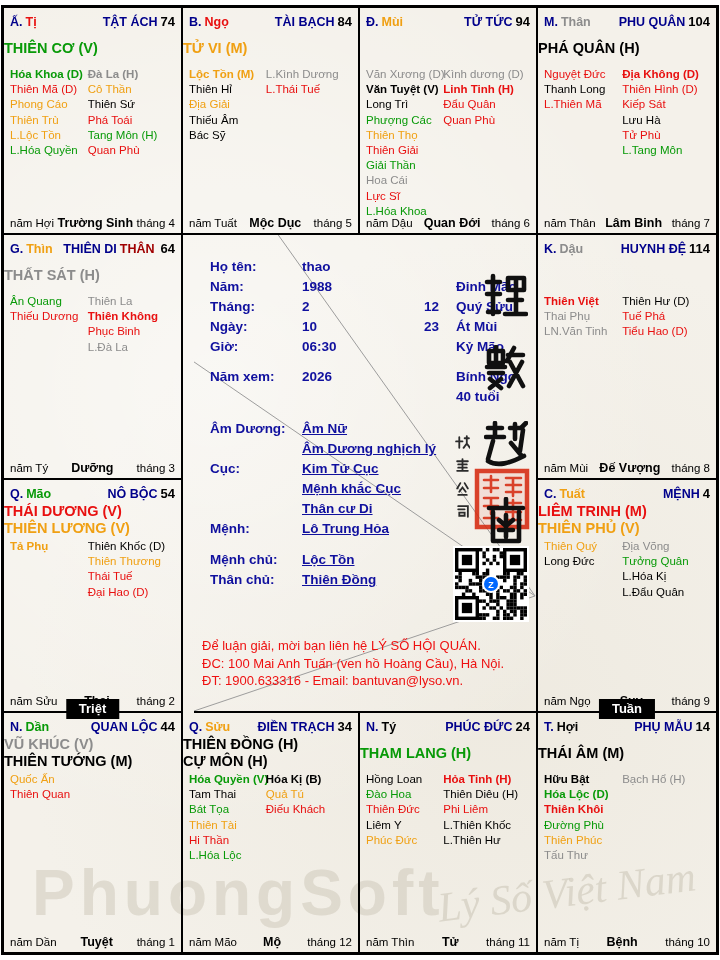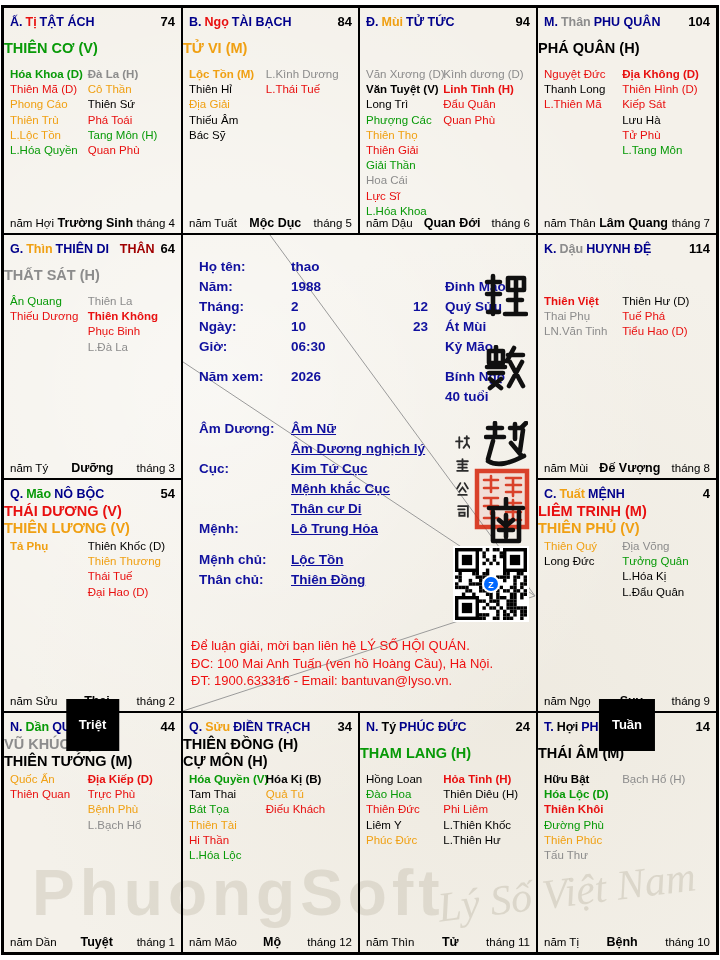--- a/index.html
+++ b/index.html
@@ -9,38 +9,38 @@
          background-image:radial-gradient(circle at 30% 40%, rgba(255,255,255,.5), rgba(0,0,0,0) 60%),
                           radial-gradient(circle at 70% 75%, rgba(230,224,210,.4), rgba(0,0,0,0) 55%);
          display:grid;grid-template-columns:179px 177px 178px 178px;
          grid-template-rows:227px 245px 233px 239px;
          grid-template-areas:"a b c d" "e m m f" "g m m h" "i j k l";}
   .cell{position:relative;border-right:2px solid #000;border-bottom:2px solid #000;overflow:visible;z-index:1;}
   .cell.lastcol{border-right:none;}
   .cell.lastrow{border-bottom:none;}
   .hdr{display:flex;align-items:baseline;gap:3px;padding:6px 6px 0 6px;font-size:12.5px;font-weight:bold;white-space:nowrap;}
   .stem{color:#00008b;}
-  .pname{flex:1;text-align:left;color:#00008b;}
+  .pname{flex:1;text-align:right;color:#00008b;}
   .pextra{color:#a00000;margin-right:3px;}
   .pnum{color:#000;font-size:13px;}
   .titles{height:38px;display:flex;flex-direction:column;justify-content:center;text-align:left;
           font-weight:bold;font-size:14.5px;line-height:17px;}
   .cols{display:flex;padding:0 2px 0 6px;}
   .colL{width:46%;}
   .colR{width:54%;}
   .star{font-size:11.5px;line-height:15.2px;white-space:nowrap;}
   .b{font-weight:bold;}
   .k{color:#000;} .r{color:#e81010;} .o{color:#f0a013;} .g{color:#089a08;}
   .y{color:#8c8c8c;}
   .foot{position:absolute;left:6px;right:6px;bottom:3px;display:flex;justify-content:space-between;
         align-items:baseline;font-size:11.5px;color:#000;}
   .foot .stage{font-weight:bold;font-size:12.5px;}
   .badge{position:absolute;top:-14px;left:50%;transform:translateX(-50%);background:#000;color:#fff;
-         font-weight:bold;font-size:13px;line-height:16px;padding:18px 13px;z-index:9;}
-  .center{grid-area:m;position:relative;}
+         font-weight:bold;font-size:13px;line-height:16px;padding:2px 13px;z-index:9;}
+  .center{grid-area:m;position:relative;margin-left:11px;}
   .lines{position:absolute;left:0;top:0;width:100%;height:100%;z-index:0;}
   .lines line{stroke:#9a9a9a;stroke-width:1;}
   .info{position:relative;z-index:2;display:grid;grid-template-columns:92px 122px 32px auto;
         margin:22px 0 0 16px;font-size:13.5px;font-weight:bold;color:#10109e;line-height:20px;}
   .secs{position:relative;z-index:2;margin:12px 0 0 16px;font-size:13.5px;font-weight:bold;color:#10109e;line-height:20px;}
   .sec{display:flex;}
   .sec .il{width:92px;flex:none;}
   .sec .sv span{display:block;text-decoration:underline;}
   .sec.gap{margin-top:11px;}
   .contact{position:absolute;z-index:3;left:8px;top:402px;width:345px;color:#ee1111;font-weight:normal;
@@ -182,21 +182,21 @@
           <div class="star r b">Địa Không (D)</div>
           <div class="star r">Thiên Hình (D)</div>
           <div class="star r">Kiếp Sát</div>
           <div class="star k">Lưu Hà</div>
           <div class="star r">Tử Phù</div>
           <div class="star g">L.Tang Môn</div>
         </div>
       </div>
       <div class="foot">
         <span>năm Thân</span>
-        <span class="stage">Lâm Quang</span>
+        <span class="stage">Lâm Binh</span>
         <span>tháng 7</span>
       </div>
     </div>
   <div class="cell" style="grid-area:e">
       <div class="hdr">
         <span class="stem">G.</span>
         <span class="o">Thìn</span>
         <span class="pname">THIÊN DI</span>
         <span class="pextra">THÂN</span>
         <span class="pnum">64</span>
@@ -314,26 +314,20 @@
         <span class="pnum">44</span>
       </div>
       <div class="titles">
         <div class="y">VŨ KHÚC (V)</div>
         <div class="k">THIÊN TƯỚNG (M)</div>
       </div>
       <div class="cols">
         <div class="colL">
           <div class="star o">Quốc Ấn</div>
           <div class="star r">Thiên Quan</div>
-        </div>
-        <div class="colR">
-          <div class="star r b">Địa Kiếp (D)</div>
-          <div class="star r">Trực Phù</div>
-          <div class="star o">Bệnh Phù</div>
-          <div class="star y">L.Bạch Hổ</div>
         </div>
       </div>
       <div class="foot">
         <span>năm Dần</span>
         <span class="stage">Tuyệt</span>
         <span>tháng 1</span>
       </div>
     </div>
   <div class="cell lastrow" style="grid-area:j">
       <div class="hdr">

